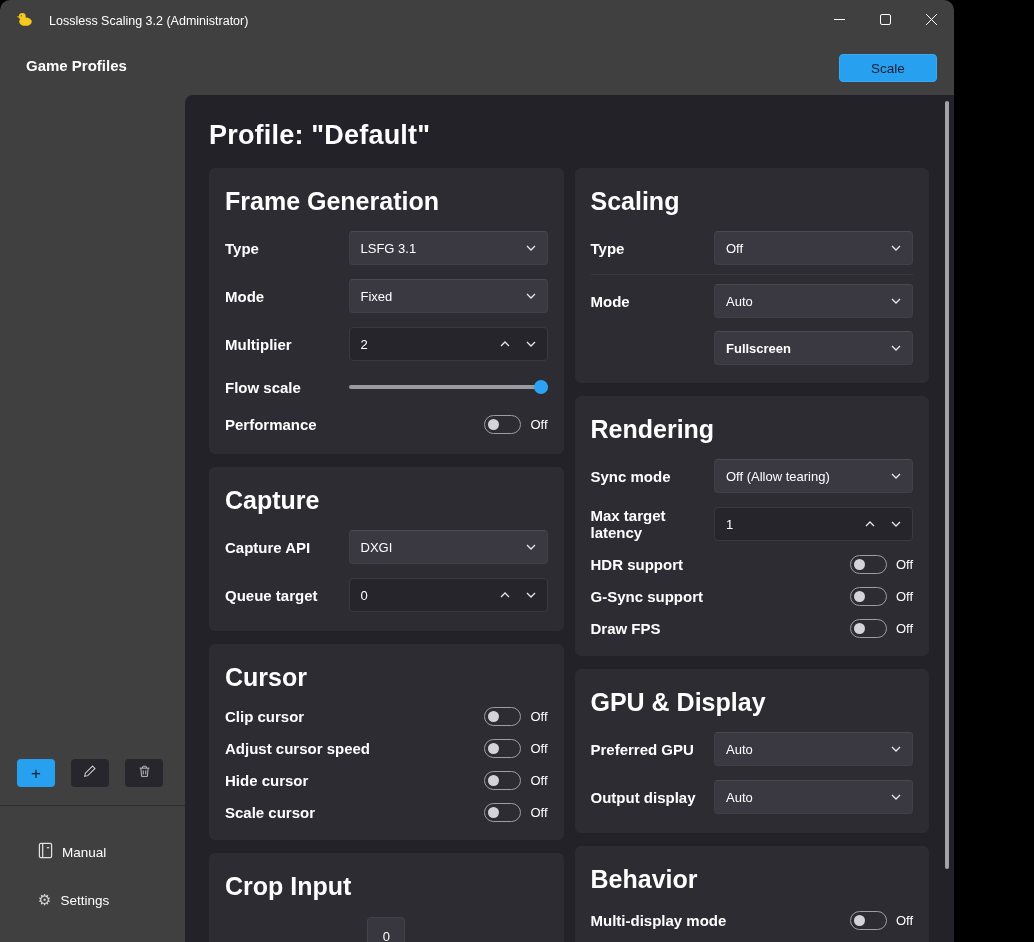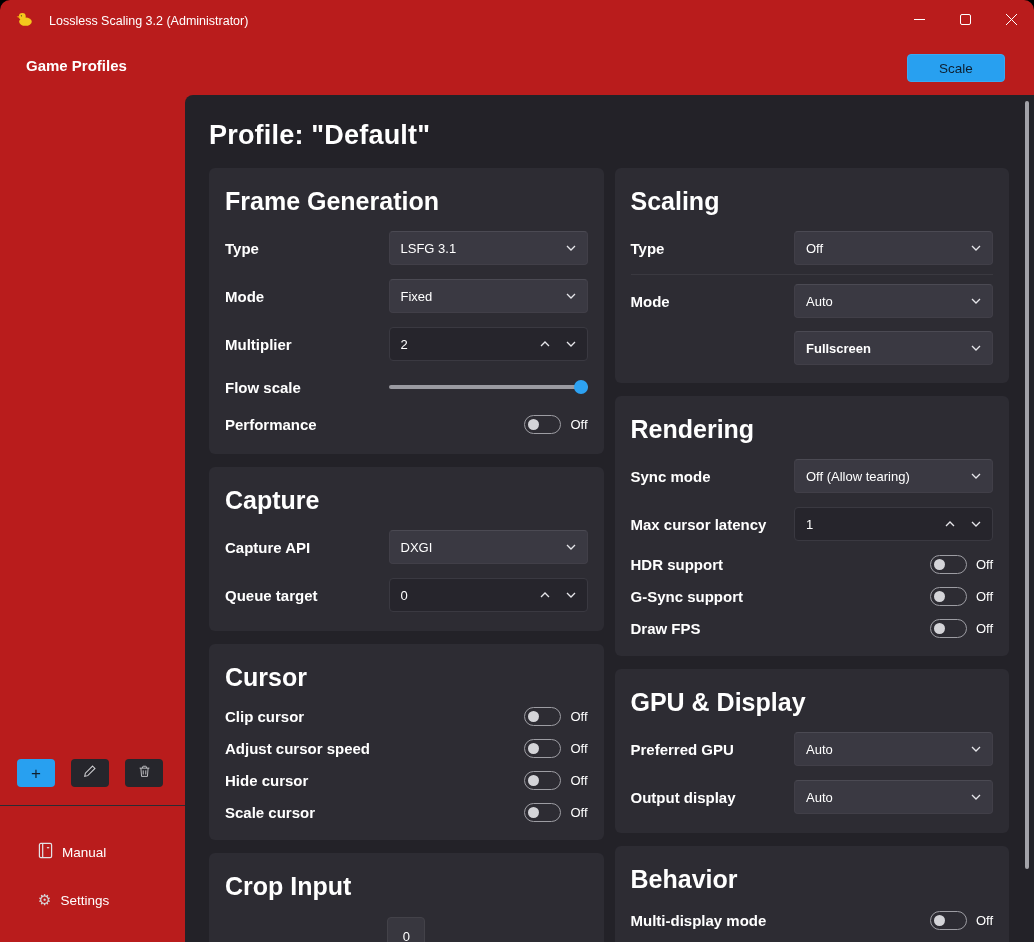--- a/index.html
+++ b/index.html
@@ -1,32 +1,32 @@
 <!DOCTYPE html>
 <html><head>
 <meta charset="utf-8">
 <style>
   * { margin:0; padding:0; box-sizing:border-box; }
   html,body { background:#000; }
   body { font-family:"Liberation Sans","DejaVu Sans",sans-serif; color:#fff; }
 
   .window {
-    position:relative; width:1034px; height:942px; overflow:hidden;
-    background:#b91c1c; border-radius:10px 10px 0 0;
+    position:relative; width:954px; height:942px; overflow:hidden;
+    background:#404040; border-radius:10px 10px 0 0;
   }
 
   
   .titlebar { position:absolute; top:0; left:0; right:0; height:40px; }
   .app-id { position:absolute; left:16px; top:10px; display:flex; align-items:center; gap:15px; }
   .app-title { font-size:12.5px; color:#fff; }
   .win-controls { position:absolute; right:0; top:0; display:flex; }
   .win-btn { width:46px; height:38px; display:flex; align-items:center; justify-content:center; cursor:default; }
 
   
-  .header-row { position:absolute; top:46px; left:0; right:12px; height:44px; }
+  .header-row { position:absolute; top:46px; left:0; right:0; height:44px; }
   .section-title { position:absolute; left:26px; top:11px; font-size:15px; font-weight:700; }
   .scale-btn {
     position:absolute; right:17px; top:8px; width:98px; height:28px;
     background:#28a0f0; border:1px solid #3aa9f2; border-radius:4px;
     color:#0d1f30; font-size:13.5px; display:flex; align-items:center; justify-content:center;
   }
 
   
   .sidebar { position:absolute; top:95px; left:0; width:185px; bottom:0; }
   .profile-item {
@@ -385,21 +385,21 @@
               <div class="select">
                 <span>Off (Allow tearing)</span>
                 <span>
                     <svg class="chev" width="10" height="6" viewBox="0 0 10 6" fill="none" stroke="#e6e6ea" stroke-width="1.3">
                       <path d="M1 1 L5 5 L9 1"></path>
                     </svg>
                   </span>
               </div>
             </div>
             <div class="field-row">
-              <span class="label">Max cursor latency</span>
+              <span class="label">Max target latency</span>
               <div class="stepper">
                 <span>1</span>
                 <span class="btns">
                   <span>
                       <svg class="chev" width="10" height="6" viewBox="0 0 10 6" fill="none" stroke="#e6e6ea" stroke-width="1.3">
                         <path d="M1 5 L5 1 L9 5"></path>
                       </svg>
                     </span>
                   <span>
                       <svg class="chev" width="10" height="6" viewBox="0 0 10 6" fill="none" stroke="#e6e6ea" stroke-width="1.3">

